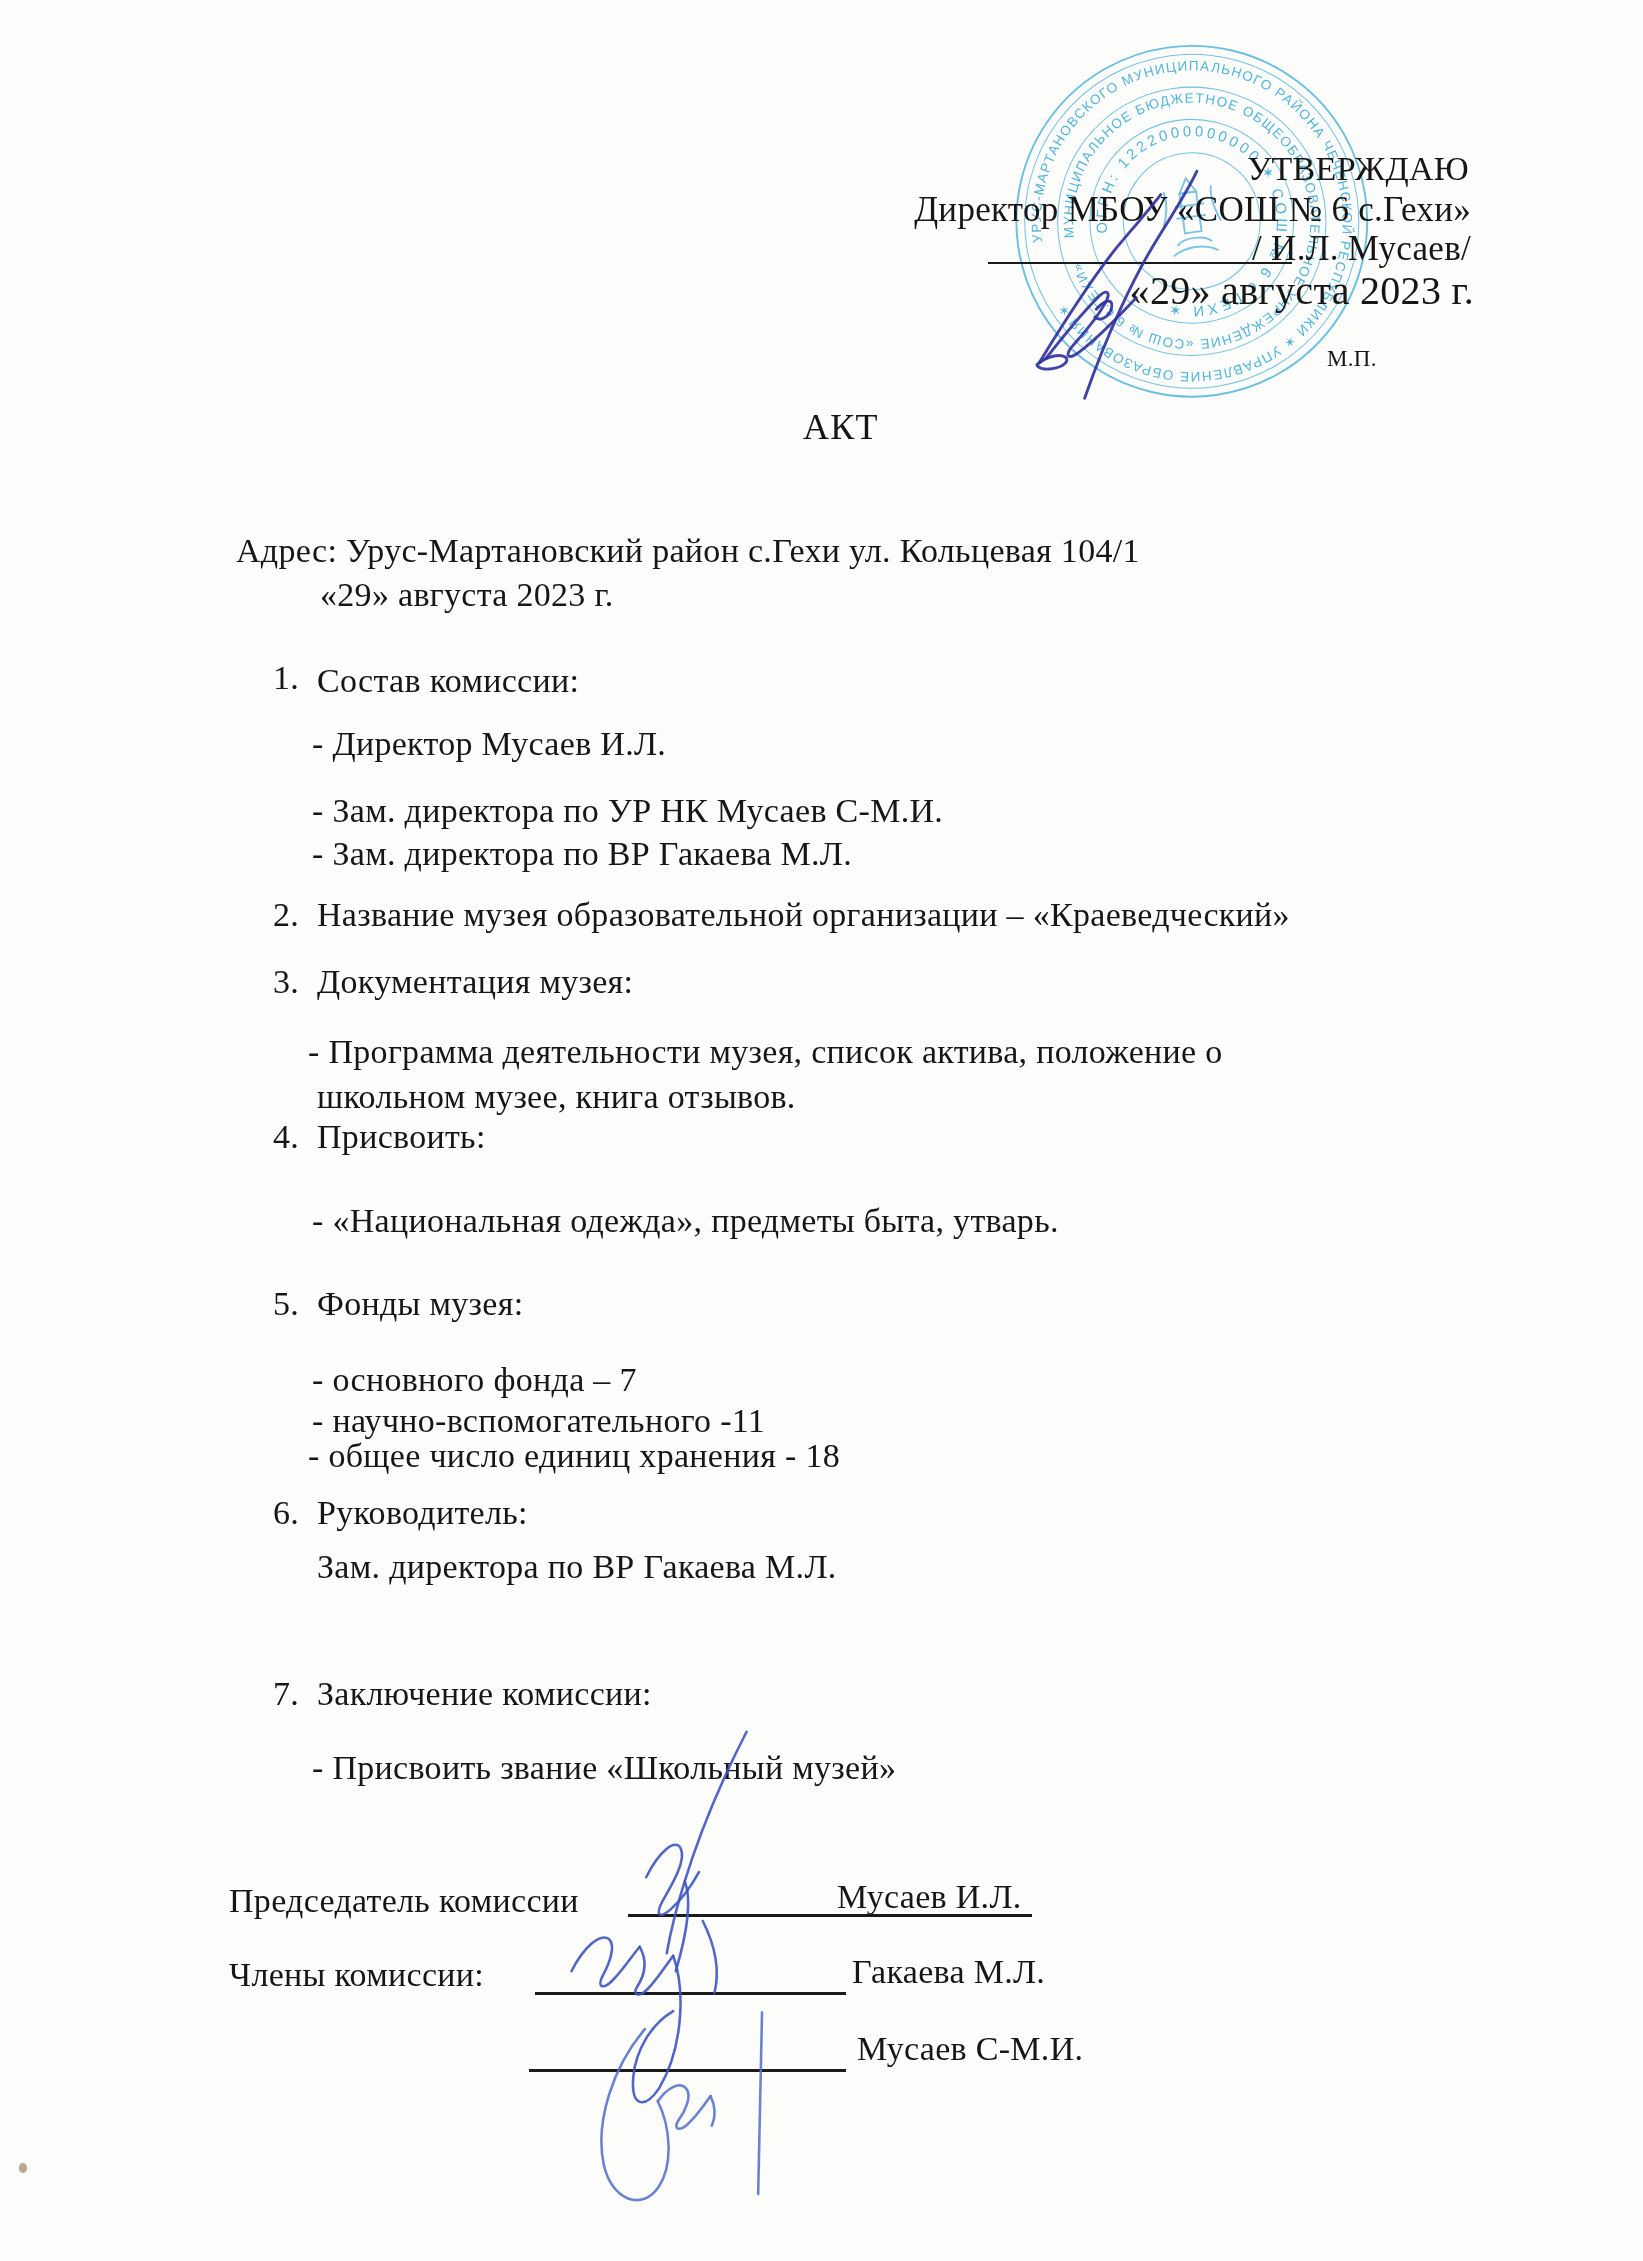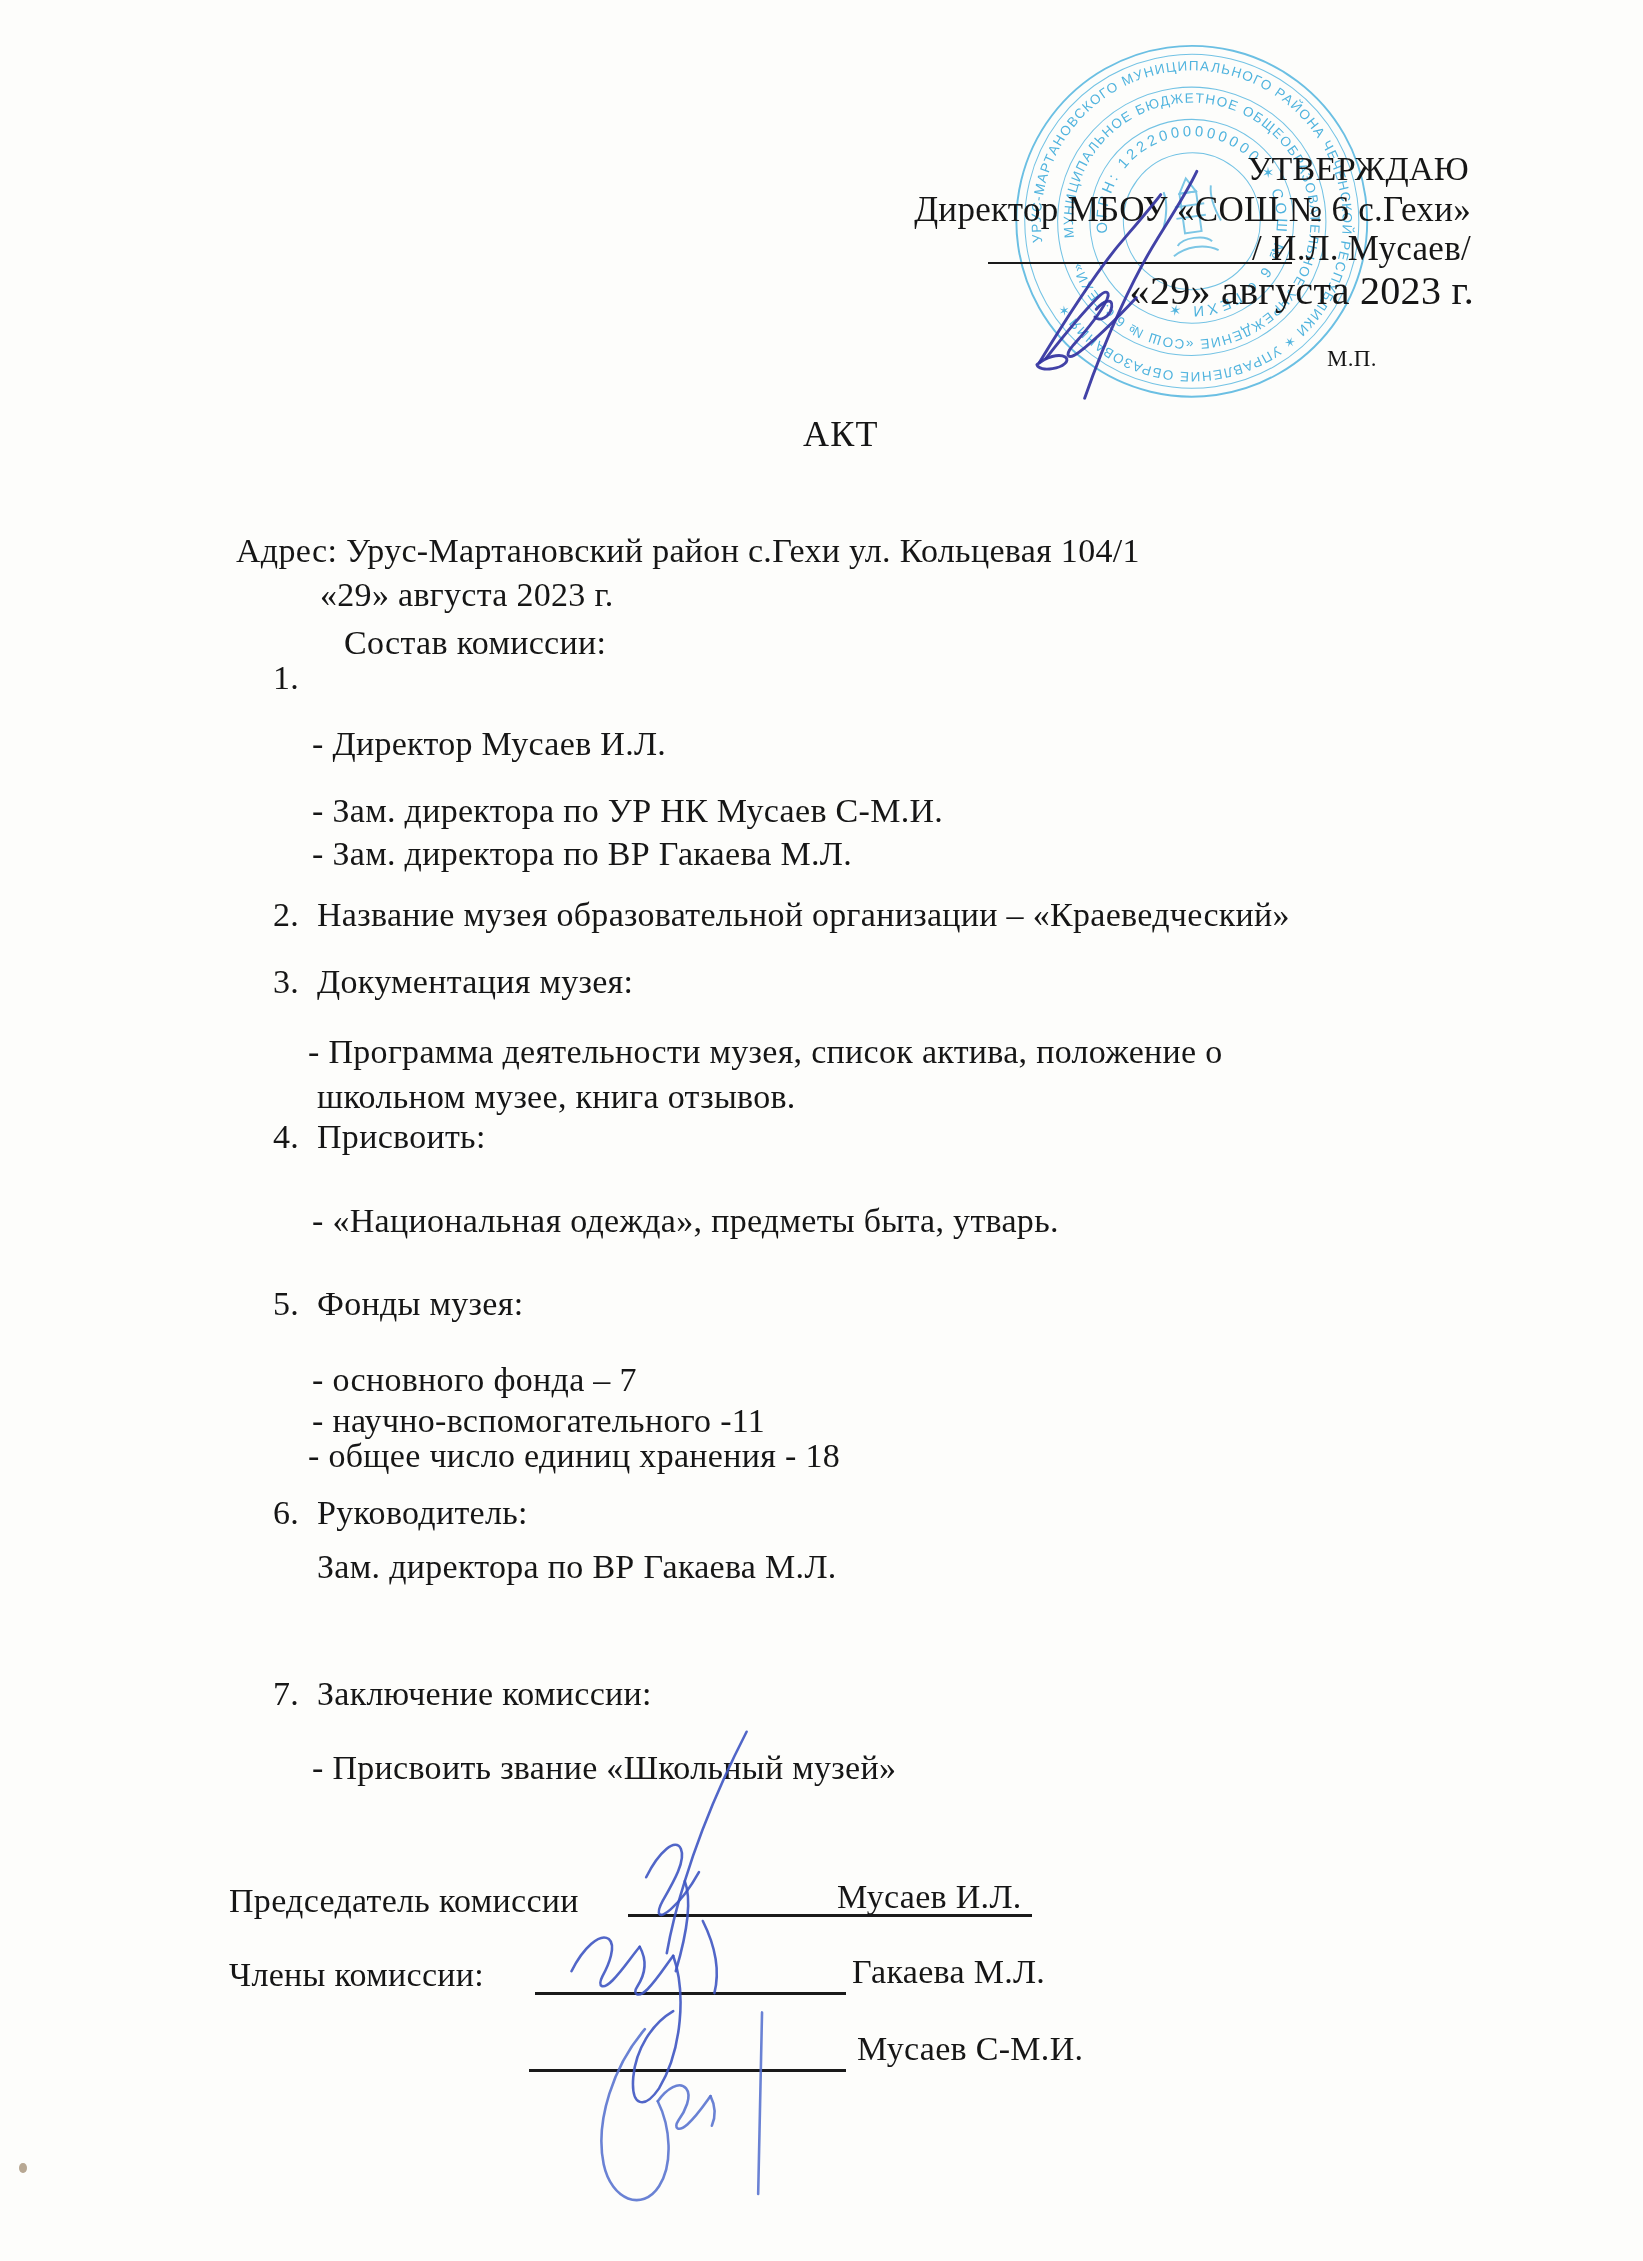--- a/index.html
+++ b/index.html
@@ -75,26 +75,26 @@
   <div class="ln s38" style="left:1327px;top:346px;">М.П.</div>
 
   <svg class="sig-top" width="361" height="271" viewBox="1560 230 560 420">
     <path class="sig-stroke" d="M 1612 562 C 1650 500 1700 420 1742 372 C 1764 346 1788 318 1800 302"></path>
     <path class="sig-stroke" d="M 1622 556 C 1662 505 1686 478 1702 462 C 1716 448 1724 452 1714 470 C 1700 496 1678 520 1664 536 C 1650 552 1656 560 1674 546 C 1700 526 1734 492 1762 462"></path>
     <path class="sig-stroke" d="M 1856 266 C 1842 296 1820 330 1794 372 C 1758 430 1716 520 1682 618"></path>
     <path class="sig-stroke" d="M 1700 480 C 1712 466 1726 462 1724 476 C 1722 492 1704 500 1698 492"></path>
     <path class="sig-stroke" d="M 1608 566 C 1622 554 1642 548 1652 554 C 1660 560 1648 570 1632 572 C 1620 574 1610 572 1608 566"></path>
   </svg>
 
-  <div class="ln s56" style="left:803px;top:407px;margin-top:7px;">АКТ</div>
+  <div class="ln s56" style="left:803px;top:407px;">АКТ</div>
   <div class="ln s53" style="left:236px;top:532px;text-align:center;">Адрес: Урус-Мартановский район с.Гехи ул. Кольцевая 104/1</div>
   <div class="ln s53" style="left:320px;top:576px;">«29» августа 2023 г.</div>
 
   <div class="ln s53" style="left:273px;top:659px;">1.</div>
-  <div class="ln s53" style="left:317px;top:624px;margin-left:27px;">Состав комиссии:</div>
+  <div class="ln s53" style="left:317px;top:662px;">Состав комиссии:</div>
   <div class="ln s53" style="left:312px;top:725px;">- Директор Мусаев И.Л.</div>
   <div class="ln s53" style="left:312px;top:792px;">- Зам. директора по УР НК Мусаев С-М.И.</div>
   <div class="ln s53" style="left:312px;top:835px;">- Зам. директора по ВР Гакаева М.Л.</div>
 
   <div class="ln s53" style="left:273px;top:896px;">2.</div>
   <div class="ln s53" style="left:317px;top:896px;text-align:right;">Название музея образовательной организации – «Краеведческий»</div>
 
   <div class="ln s53" style="left:273px;top:963px;">3.</div>
   <div class="ln s53" style="left:317px;top:963px;">Документация музея:</div>
   <div class="ln s53" style="left:308px;top:1033px;">- Программа деятельности музея, список актива, положение о</div>

